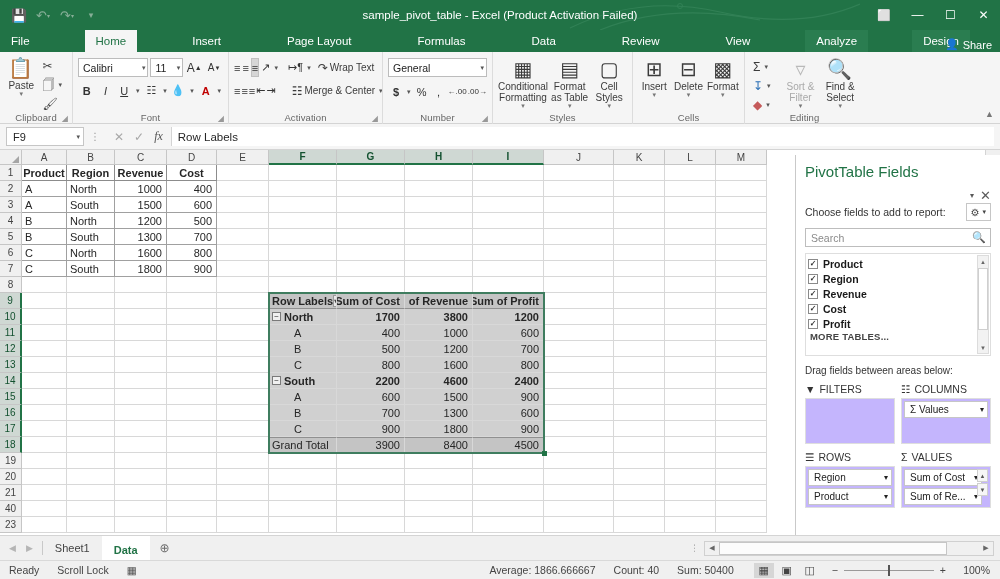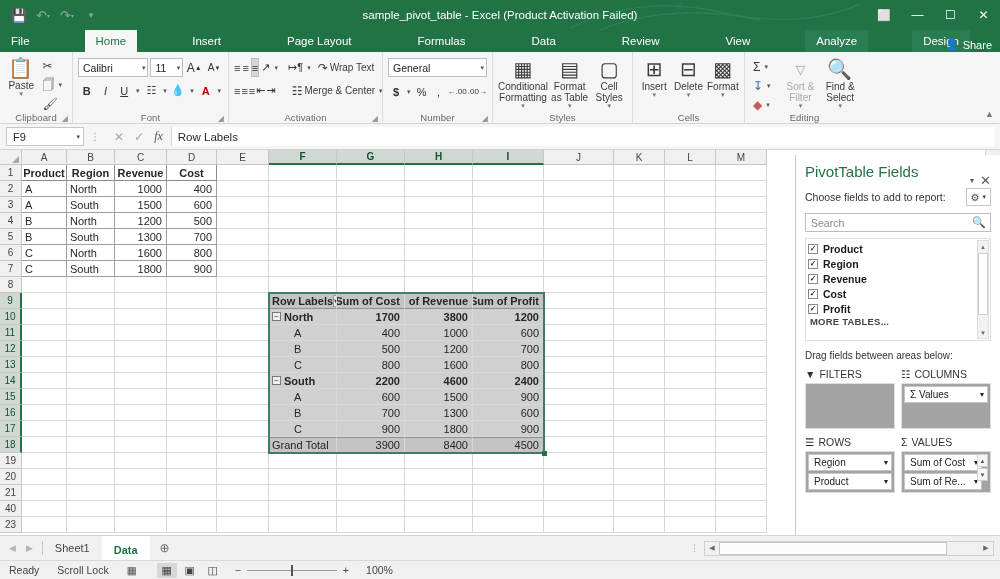--- a/index.html
+++ b/index.html
@@ -175,21 +175,21 @@
   }
   .vscroll .arw { width:15px; height:15px; display:flex; align-items:center; justify-content:center; font-size:7px; color:#666; background:#f0f0f0; }
   .vscroll .thumb { position:absolute; left:1px; width:13px; top:16px; height:300px; background:#fcfcfc; border:1px solid #c6c6c6; }
 
   
   .pane {
     position:absolute; right:0; top:155px; width:205px; height:385px;
     background:#ffffff; border-left:1px solid #c9c9c9; padding:8px 9px 0 9px;
   }
   .pane-title { color:#217346; font-size:15px; margin-bottom:8px; }
-  .pane-hdr { display:flex; align-items:flex-end; }
+  .pane-hdr { display:flex; align-items:flex-start;flex-direction:column; }
   .pane-hdr-ctrls { margin-left:auto; display:flex; gap:6px; align-items:center; color:#5a5a5a; }
   .pane-hdr-ctrls .x { font-size:13px; }
   .pane-hdr-ctrls .c { font-size:8px; }
   .chooserow { display:flex; align-items:center; font-size:10.5px; color:#333; margin-bottom:7px; }
   .gearbtn {
     margin-left:auto; border:1px solid #c6c6c6; background:#fff; height:18px;
     display:flex; align-items:center; gap:3px; padding:0 4px; font-size:10px; color:#444;
   }
   .searchbox {
     border:1px solid #bdbdbd; background:#fff; height:19px; display:flex; align-items:center;
@@ -208,21 +208,21 @@
     display:inline-flex; align-items:center; justify-content:center; font-size:8px; color:#333; flex:0 0 auto;
   }
   .moretables { font-size:9.5px; font-weight:bold; color:#444; padding-left:2px; letter-spacing:.2px; }
   .flist-scroll { position:absolute; right:1px; top:1px; width:12px; bottom:1px; background:#f2f2f2; border:1px solid #dcdcdc; }
   .flist-scroll .a { height:11px; display:flex; align-items:center; justify-content:center; font-size:6px; color:#666; }
   .flist-scroll .t { position:absolute; left:0; right:0; top:12px; height:62px; background:#fff; border:1px solid #cfcfcf; }
 
   .dragnote { font-size:10px; color:#333; margin:9px 0 7px 0; }
   .areas { display:grid; grid-template-columns:1fr 1fr; gap:0px 6px; }
   .area-hdr { display:flex; align-items:center; gap:4px; font-size:10.5px; color:#333; margin-bottom:3px; }
-  .area-box { border:1px solid #dedede; background:#a3a3a3; height:46px; padding:2px; position:relative; }
+  .area-box { border:1px solid #dedede; background:#c4b5fd; height:46px; padding:2px; position:relative; }
   .area-box.short { height:42px; }
   .pill {
     border:1px solid #c6c6c6; background:#fff; height:17px; display:flex; align-items:center;
     padding:0 3px 0 5px; font-size:10px; color:#222; margin-bottom:2px;
   }
   .pill .car { margin-left:auto; font-size:8px; color:#222; padding-left:4px; }
   .val-scroll { position:absolute; right:2px; top:2px; width:11px; bottom:2px; }
   .val-scroll .a { height:13px; border:1px solid #cfcfcf; background:#f6f6f6; display:flex; align-items:center; justify-content:center; font-size:6px; color:#555; margin-bottom:1px;}
   .deferrow { display:flex; align-items:center; gap:5px; margin-top:8px; font-size:10px; color:#333; }
   .updbtn {
@@ -1082,20 +1082,25 @@
         <div class="gap"></div>
         <div class="a">▶</div>
       </div>
     </div>
   </div>
 
   <div class="statusbar">
     <span class="sl">Ready</span>
     <span class="si">Scroll Lock</span>
     <span class="si">▦</span>
+    <div class="stats">
+      <span>Average: 1866.666667</span>
+      <span>Count: 40</span>
+      <span>Sum: 50400</span>
+    </div>
     <div class="viewbtns">
       <span class="vb on">▦</span>
       <span class="vb">▣</span>
       <span class="vb">◫</span>
     </div>
     <div class="zoomwrap">
       <span>−</span>
       <span class="zline">
           <span class="knob"></span>
         </span>

